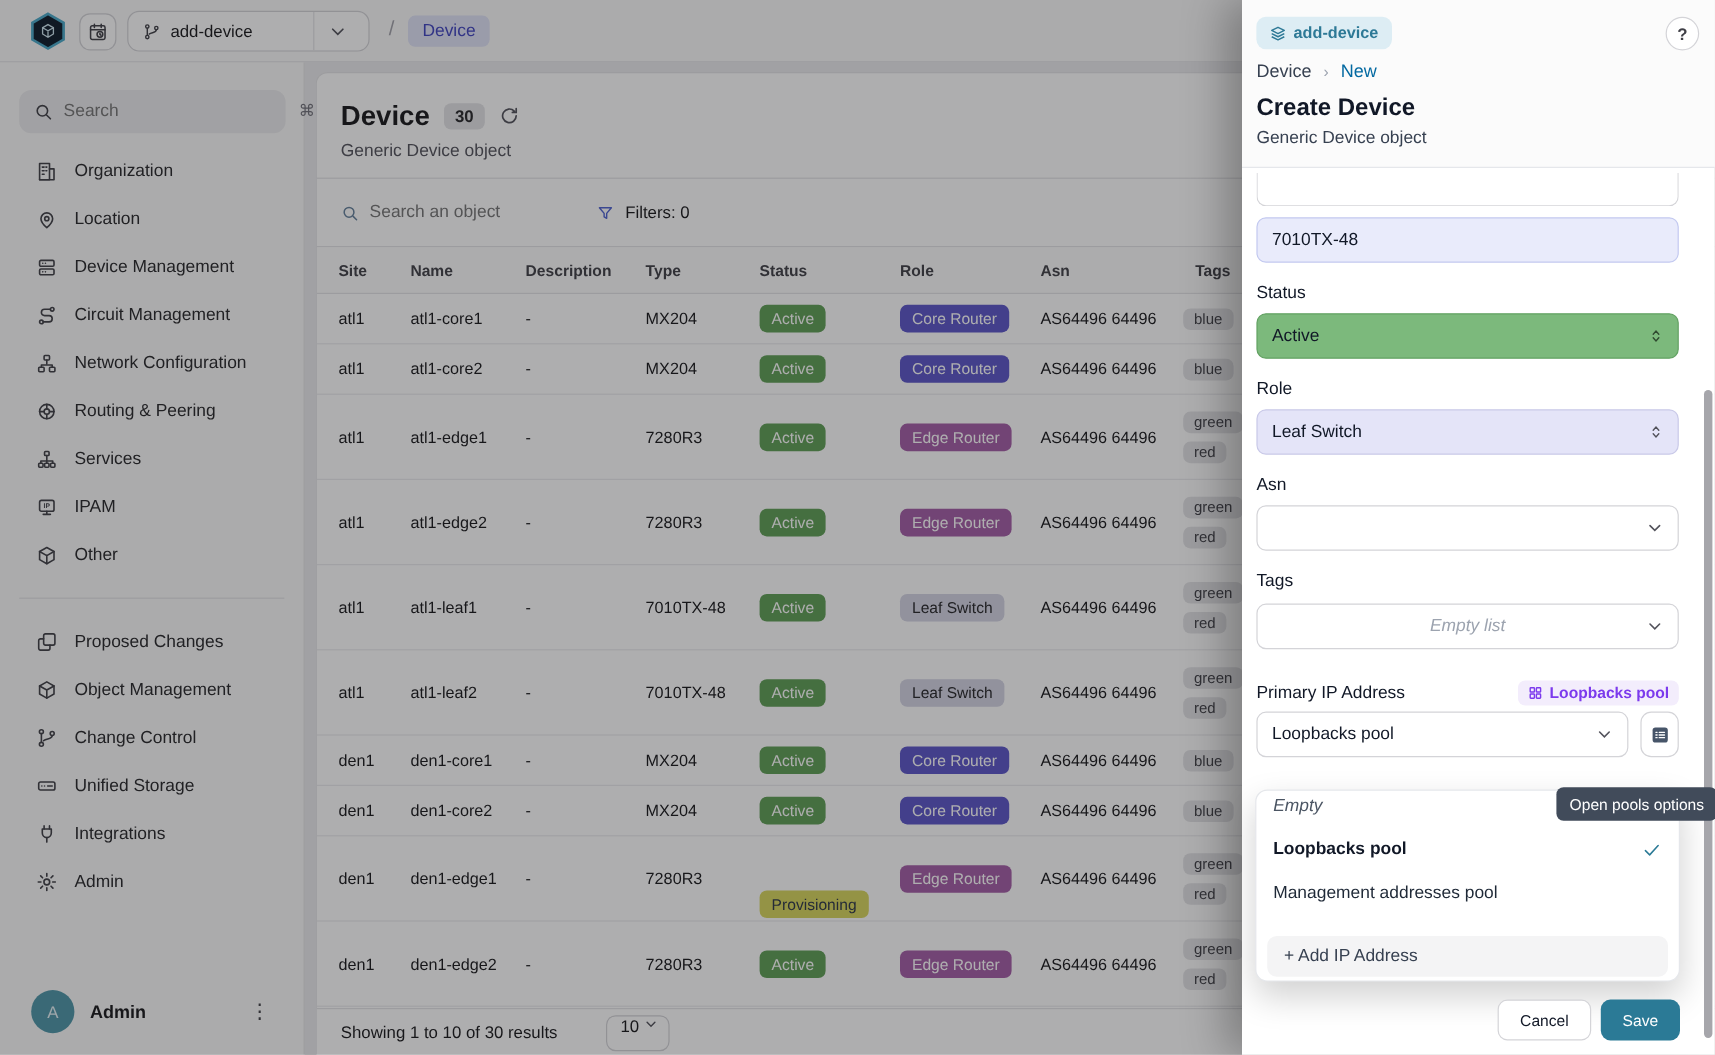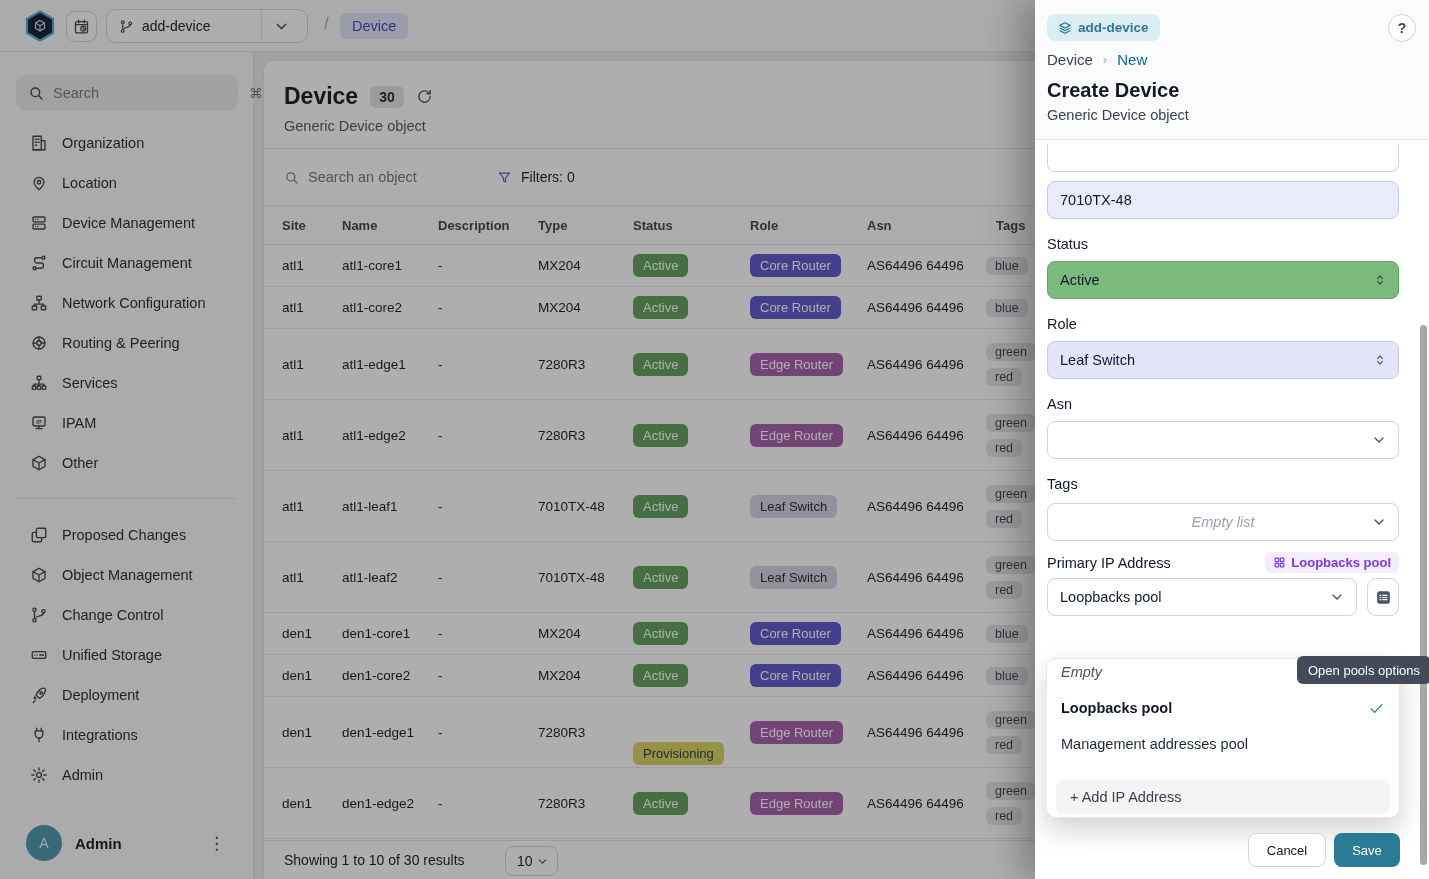--- a/index.html
+++ b/index.html
@@ -58,21 +58,21 @@
   .st-green { background:#5f9e55; color:#fff; }
   .st-yellow { background:#d8d65c; color:#2d3748;margin-top:42px; }
   .rl-indigo { background:#5b55c8; color:#fff; }
   .rl-plum { background:#a45da6; color:#fff; }
   .rl-muted { background:#d4d4e4; color:#27272a; }
   .tagcell { display:flex; flex-direction:column; align-items:flex-start; gap:7px; padding:8px 0; }
   .tag-pill { background:#e4e4e7; color:#3f3f46; border-radius:6px; padding:2px 9px; font-size:12.5px; }
 
   .card-foot { position:absolute; left:0; bottom:0; right:0; height:39px; border-top:1px solid #e4e4e7; display:flex; align-items:center; padding-left:20px; background:#fff; }
   .foot-text { font-size:14px; color:#18181b; }
-  .psize { position:absolute; left:241px; top:5px; width:53px; height:30px; border:1px solid #d4d4d8; border-radius:8px; background:#fff; display:flex; align-items:center; justify-content:space-between; padding:0 8px 0 11px; font-size:14px; color:#18181b; cursor:pointer; }
+  .psize { position:absolute; left:241px; top:5px; width:53px; height:30px; border:1px solid #d4d4d8; border-radius:8px; background:#fff; display:flex; align-items:flex-start; justify-content:space-between; padding:0 8px 0 11px; font-size:14px; color:#18181b; cursor:pointer; }
   .psize .chev { color:#52525b; display:flex; }
 
   
   .overlay { position:absolute; inset:0; background:rgba(24,24,27,0.35); z-index:40; }
 
   
   .drawer { position:absolute; left:1035px; top:0; width:394px; height:879px; background:#fff; z-index:50; box-shadow:-14px 0 34px rgba(0,0,0,0.28); }
   .dr-head { position:absolute; left:0; top:0; right:0; height:140px; background:#fbfbfb; border-bottom:1px solid #e5e7eb; }
   .dr-badge { position:absolute; left:12px; top:14px; height:27px; padding:0 11px; background:#ddedf4; color:#2d7996; border-radius:8px; font-size:13.5px; font-weight:700; display:flex; align-items:center; gap:6px; }
   .help-btn { position:absolute; right:13px; top:14px; width:28px; height:28px; border-radius:50%; border:1px solid #d4d4d8; background:#fff; color:#3f3f46; font-size:14px; font-weight:700; display:flex; align-items:center; justify-content:center; cursor:pointer; }
@@ -85,21 +85,21 @@
   .dr-form { position:absolute; left:12px; top:140px; width:352px; }
   .partial-input { margin-top:4px; height:28px; border:1px solid #d4d4d8; border-top:none; border-radius:0 0 8px 8px; background:#fff; }
   .f-label { margin-top:14px; font-size:14.5px; font-weight:500; color:#111827; height:16px; line-height:16px; }
   .f-label.mt17 { margin-top:17px; }
   .f-field { margin-top:9px; height:38px; border-radius:8px; border:1px solid #d4d4d8; background:#fff; display:flex; align-items:center; padding:0 12px; font-size:14.5px; color:#111827; position:relative; cursor:pointer; }
   .f-field .chev, .f-field .dchev { position:absolute; right:11px; color:#52525b; display:flex; }
   .fld-type { background:#e9ebfb; border-color:#c3c9f0; }
   .fld-status { background:var(--status-green); border-color:#63a263; color:#111827; }
   .fld-role { background:#e4e4f8; border-color:#c9c9e8; }
   .placeholder { color:#9ca3af; font-style:italic; width:100%; text-align:center; }
-  .pi-row { margin-top:11px; height:21px; display:flex; align-items:center; justify-content:space-between; }
+  .pi-row { margin-top:26px; height:21px; display:flex; align-items:center; justify-content:space-between; }
   .pool-badge { background:#f3edfc; color:#7c3aed; border-radius:6px; height:21px; padding:0 8px; font-size:13px; font-weight:700; display:flex; align-items:center; gap:5px; }
   .ip-row { margin-top:5px; display:flex; gap:10px; }
   .ip-select { width:312px; height:38px; }
   .pools-btn { width:32px; height:38px; border:1px solid #d4d4d8; border-radius:9px; background:#fff; display:flex; align-items:center; justify-content:center; color:#475569; cursor:pointer; }
 
   .dropdown { position:absolute; left:11px; top:658px; width:354px; height:160px; background:#fff; border:1px solid #e5e7eb; border-radius:10px; box-shadow:0 12px 28px rgba(0,0,0,0.18); padding-top:5px; }
   .dd-item { height:36px; display:flex; padding:0 14px; font-size:14.5px; color:#1f2937; cursor:pointer; }
   .dd-item.empty .lbl { font-style:italic; color:#4b5563; }
   .dd-item.bold .lbl { font-weight:700; color:#111827; }
   .dd-item .lbl { flex:1; }
@@ -299,30 +299,20 @@
               <rect x="3" y="7.5" width="18" height="9" rx="2"></rect>
               <path d="M6.5 12h.01M9.5 12h.01"></path>
               <path d="M13 12h5"></path>
             </svg>
           </span>
           <span>Unified Storage</span>
         </div>
         <div class="side-item">
           <span class="ic">
             <svg viewBox="0 0 24 24" width="18" height="18" fill="none" stroke="currentColor" stroke-width="1.8" stroke-linecap="round" stroke-linejoin="round">
-              <path d="M13.5 4.5c3-1.5 6-1.5 6.5-1 .5.5.5 3.5-1 6.5-1.3 2.6-4 5.3-6.5 6.5l-4.5-4.5c1.2-2.5 3.9-6.2 5.5-7.5z"></path>
-              <circle cx="14.8" cy="9.2" r="1.6"></circle>
-              <path d="M8 16l-2.5 1 1-2.5M7 19.5L4.5 22"></path>
-            </svg>
-          </span>
-          <span>Deployment</span>
-        </div>
-        <div class="side-item">
-          <span class="ic">
-            <svg viewBox="0 0 24 24" width="18" height="18" fill="none" stroke="currentColor" stroke-width="1.8" stroke-linecap="round" stroke-linejoin="round">
               <path d="M9 6.5V3M15 6.5V3"></path>
               <path d="M7 6.5h10V11a5 5 0 0 1-10 0z"></path>
               <path d="M12 16v5"></path>
             </svg>
           </span>
           <span>Integrations</span>
         </div>
         <div class="side-item">
           <span class="ic">
             <svg viewBox="0 0 24 24" width="18" height="18" fill="none" stroke="currentColor" stroke-width="1.8" stroke-linecap="round" stroke-linejoin="round">

